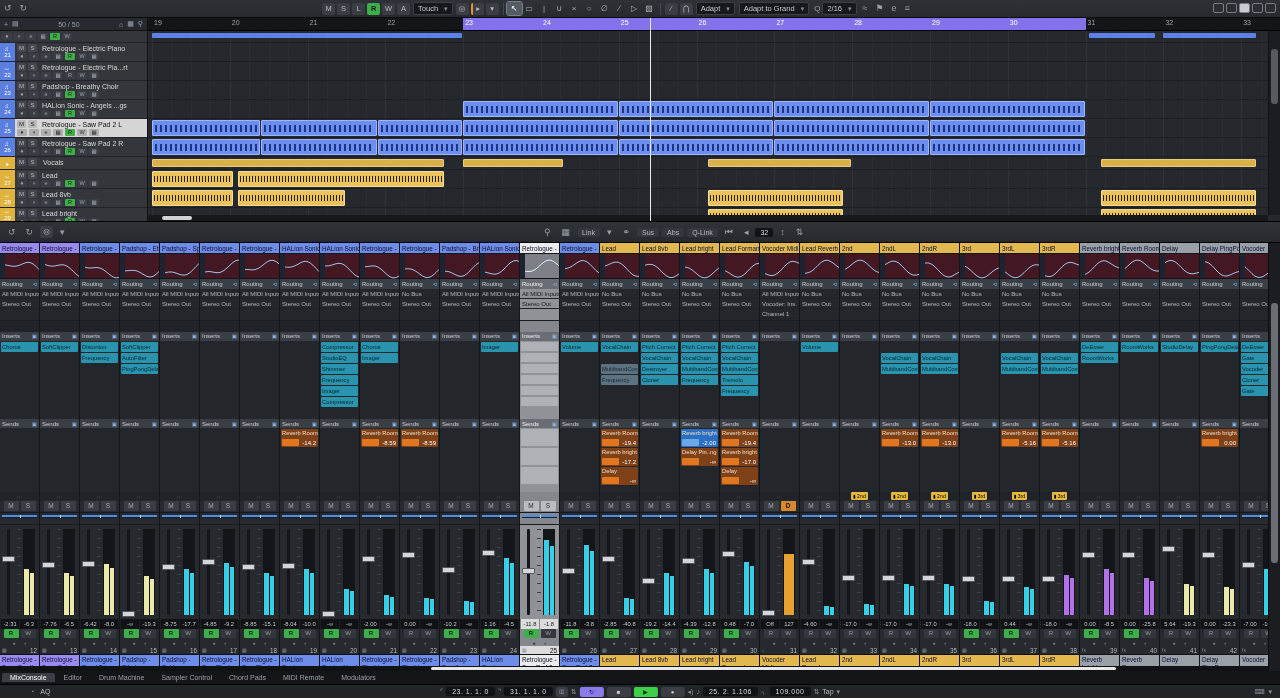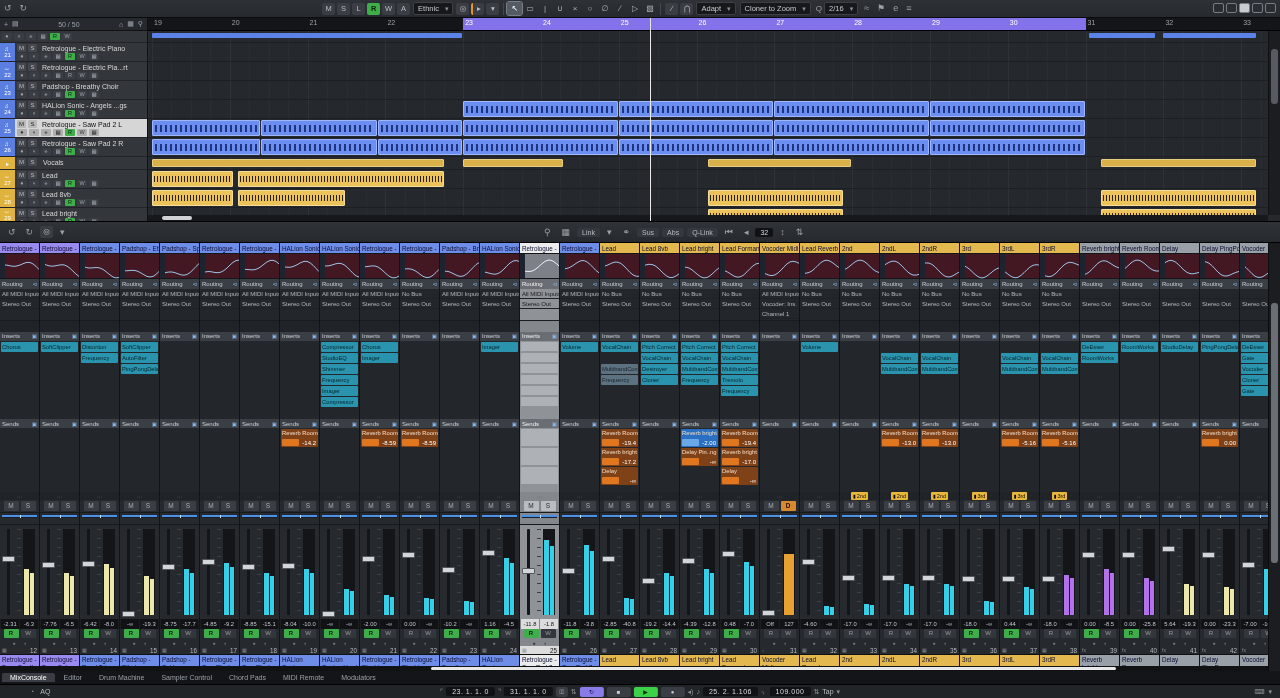--- a/index.html
+++ b/index.html
@@ -143,37 +143,37 @@
 </style>
 </head>
 <body>
 
 <div id="toolbar">
   <span class="tb-ico">↺</span>
   <span class="tb-ico">↻</span>
   <div style="flex:0 0 290px"></div>
   <span id="asdr-btns"><span class="sq ">M</span><span class="sq ">S</span><span class="sq ">L</span><span class="sq on">R</span><span class="sq ">W</span><span class="sq ">A</span></span>
   <div class="dd">
-    <span>Ethnic</span>
+    <span>Touch</span>
       <span class="car">▾</span>
   </div>
   <span class="sq">◎</span>
   <span class="sq" style="border-left:2px solid #e8922a">▸</span>
   <span class="sq">▾</span>
   <div class="tb-sep"></div>
   <span id="tool-btns"><span class="toolbox sel">↖</span><span class="toolbox ">▭</span><span class="toolbox ">|</span><span class="toolbox ">∪</span><span class="toolbox ">×</span><span class="toolbox ">○</span><span class="toolbox ">∅</span><span class="toolbox ">∕</span><span class="toolbox ">▷</span><span class="toolbox ">▧</span></span>
   <div class="tb-sep"></div>
   <span class="sq">∕</span>
   <span class="sq">⋂</span>
   <div class="dd">
     <span>Adapt</span>
       <span class="car">▾</span>
   </div>
   <div class="dd">
-    <span>Cloner to Zoom</span>
+    <span>Adapt to Grand</span>
       <span class="car">▾</span>
   </div>
   <span style="color:#9aa0a8;font-size:8px;margin-left:3px">Q</span>
   <div class="dd">
     <span>2/16</span>
       <span class="car">▾</span>
   </div>
   <span class="tb-ico">≈</span>
   <span class="tb-ico">⚑</span>
   <span class="tb-ico">e</span>

